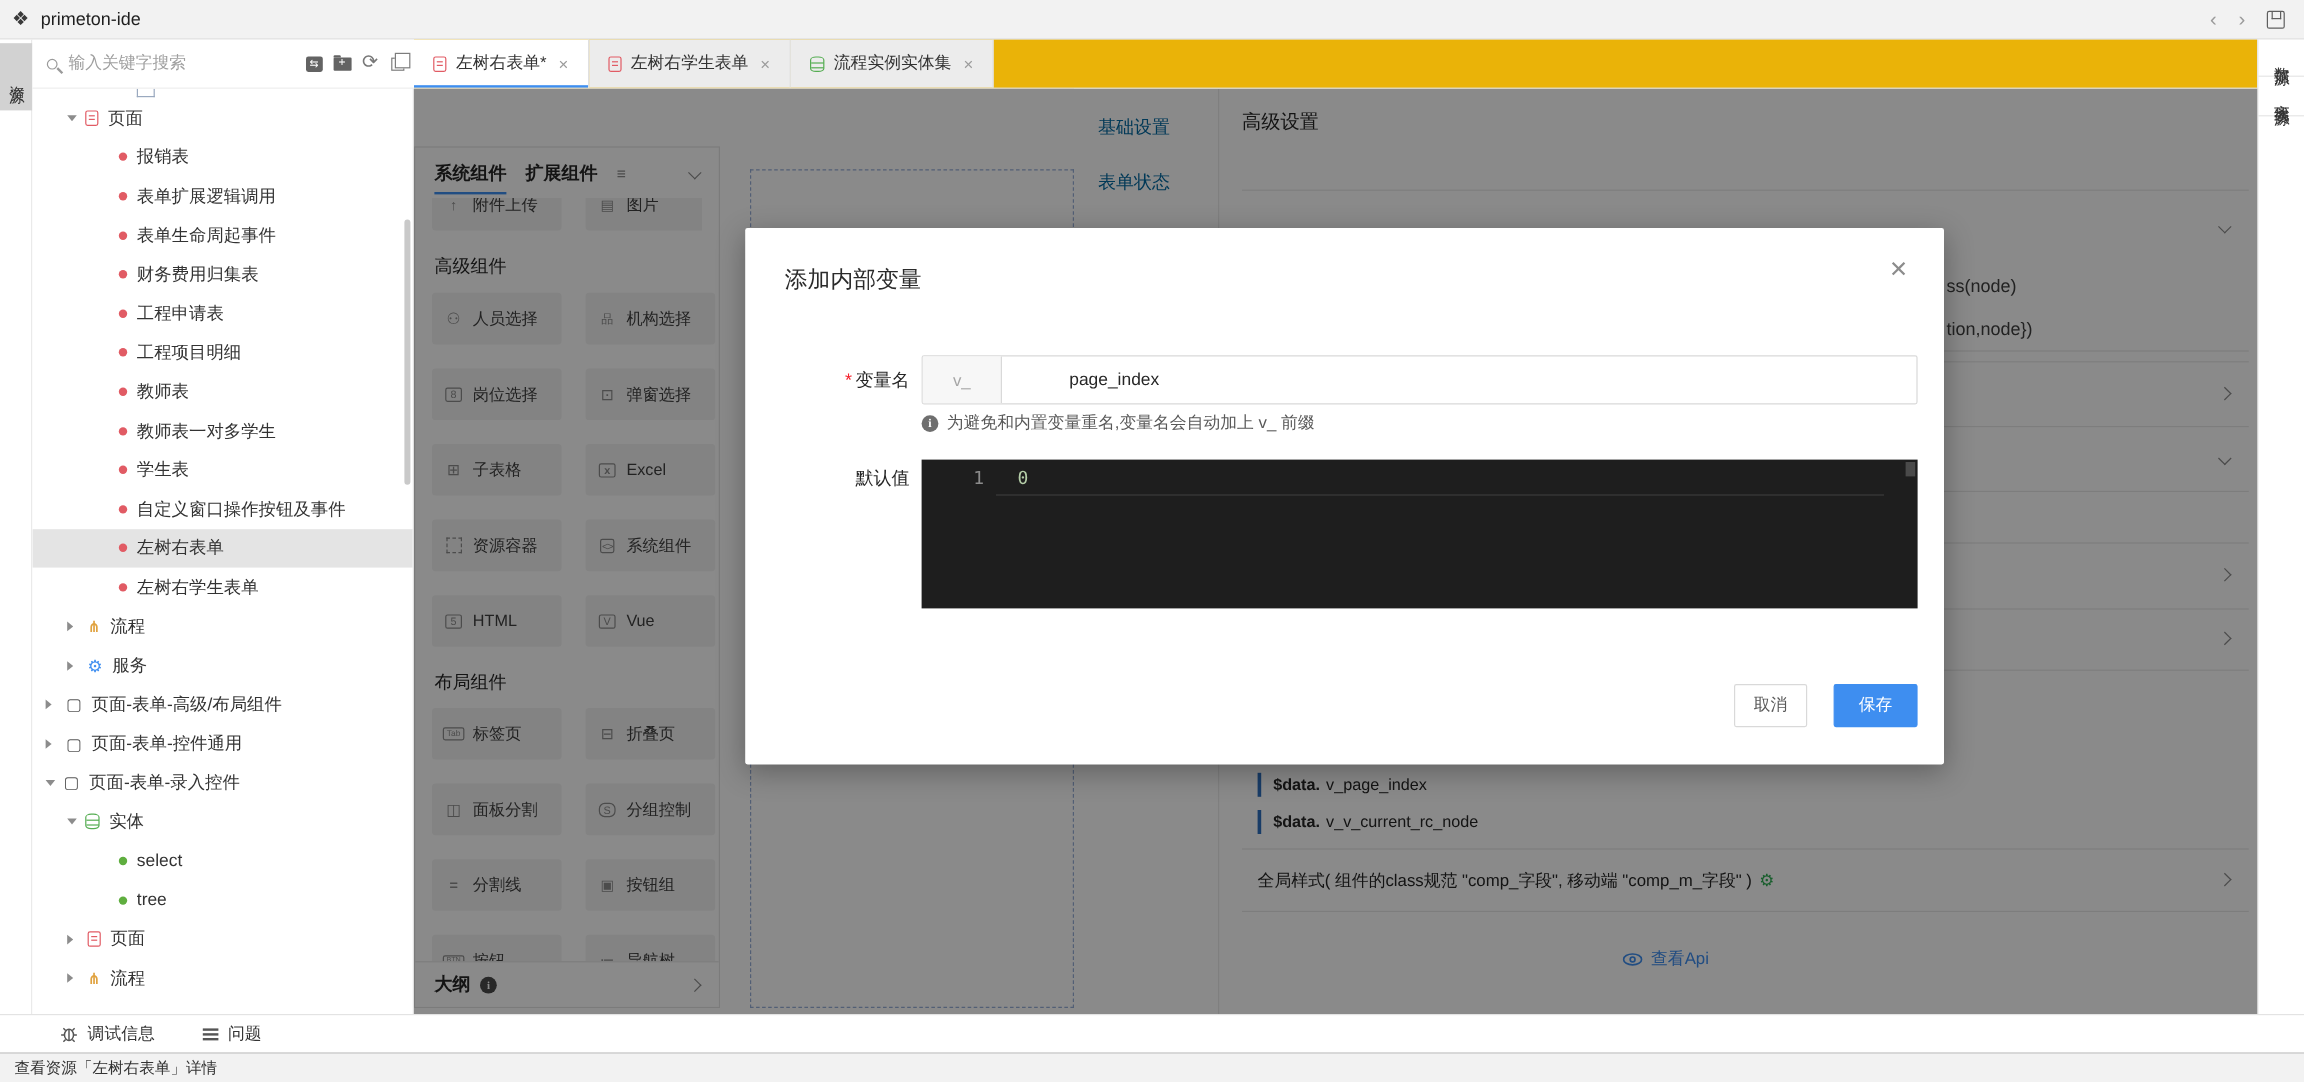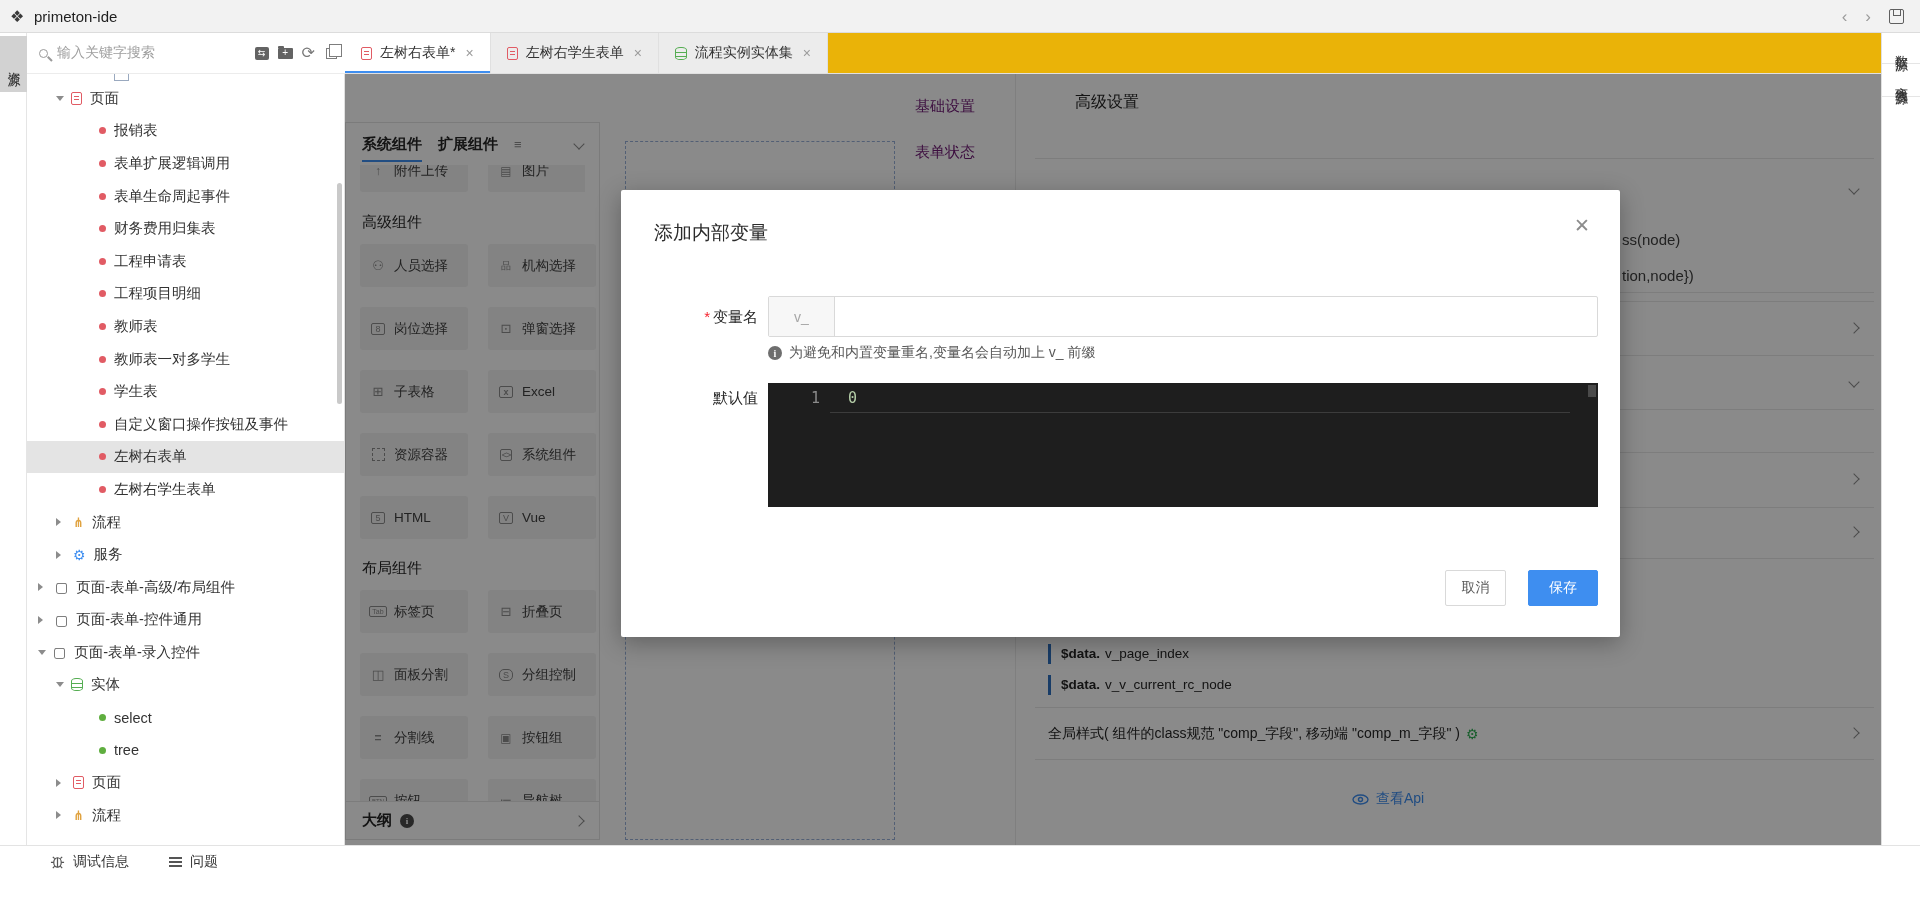--- a/index.html
+++ b/index.html
@@ -111,22 +111,22 @@
   .pi-btngroup::before { content:"▣"; font-size:12px; }
   .pi-btn::before { content:"BTN"; font-size:6px; border:1px solid #8c8c8c; border-radius:2px; padding:1px 2px; }
   .pi-navtree::before { content:"≔"; font-size:12px; }
   .pal-footer { position:absolute; left:0; right:0; bottom:0; height:38px; border-top:1px solid #e6e6e6; display:flex; align-items:center; padding:0 16px; gap:8px; background:#fff;margin-top:46px; }
   .pal-outline { font-size:15px; font-weight:700; color:#262626; }
   .info-dot { width:14px; height:14px; border-radius:50%; background:#4a4a4a; color:#fff; font-size:9px; font-weight:700; display:inline-flex; align-items:center; justify-content:center; font-family:"Liberation Serif",serif; }
 
   
   .settings { position:absolute; left:895px; top:74px; width:986px; height:771px; background:#fff; }
   .set-nav { position:absolute; left:0; top:0; width:121px; height:100%; border-right:1px solid #ebebeb; }
-  .set-nav-item { height:28px; display:flex; align-items:center; padding-left:20px; font-size:15px; color:#701a75; margin-top:18px; }
-  .set-title { position:absolute; left:140px; top:18px; font-size:16px; color:#262626;margin-left:40px; }
+  .set-nav-item { height:28px; display:flex; align-items:center; padding-left:20px; font-size:15px; color:#0369a1; margin-top:18px; }
+  .set-title { position:absolute; left:140px; top:18px; font-size:16px; color:#262626; }
   .props { position:absolute; left:140px; right:7px; top:84px; border-top:1px solid #e8e8e8; }
   .prow { position:relative; }
   .bline { border-bottom:1px solid #e8e8e8; }
   .r-chev { position:absolute; right:16px; top:50%; margin-top:-5px; }
   .r-trash { position:absolute; right:12px; top:50%; margin-top:-12px; }
   .trash { width:24px; height:24px; border-radius:50%; background:#c4c4c4; position:relative; }
   .trash::before { content:""; position:absolute; left:7px; top:6px; width:10px; height:2px; background:#fff; }
   .trash::after { content:""; position:absolute; left:8px; top:9px; width:8px; height:8px; background:#fff; border-radius:0 0 2px 2px; }
   .tailtext { position:absolute; left:587px; top:50%; transform:translateY(-50%); font-size:15px; color:#404040; white-space:nowrap; }
   .drow { display:flex; align-items:center; padding-left:13px; height:31px; position:relative; }
@@ -537,20 +537,21 @@
 
   <div class="overlay"></div>
 
   <div class="modal">
     <div class="m-title">添加内部变量</div>
     <div class="m-close">✕</div>
     <div class="m-row1">
       <div class="m-label lbl-var"><span class="req">*</span><span>变量名</span></div>
       <div class="inputgroup">
         <span class="ig-prefix">v_</span>
+        <input class="ig-input" type="text" value="page_index" style="">
       </div>
       <div class="m-hint">
         <span class="hint-i">i</span>
         <span>为避免和内置变量重名,变量名会自动加上 v_ 前缀</span>
       </div>
     </div>
     <div class="m-row2">
       <div class="m-label lbl-def">默认值</div>
       <div class="editor">
         <div class="ed-gutter">1</div>
@@ -574,14 +575,17 @@
           </g>
         </svg>
       <span>调试信息</span>
     </span>
     <span class="bb-item">
       <span class="lines-icon"></span>
       <span>问题</span>
     </span>
   </div>
 
+  <div class="statusbar">
+    <span>查看资源「左树右表单」详情</span>
+  </div>
 
 </div>
 
 </body></html>

